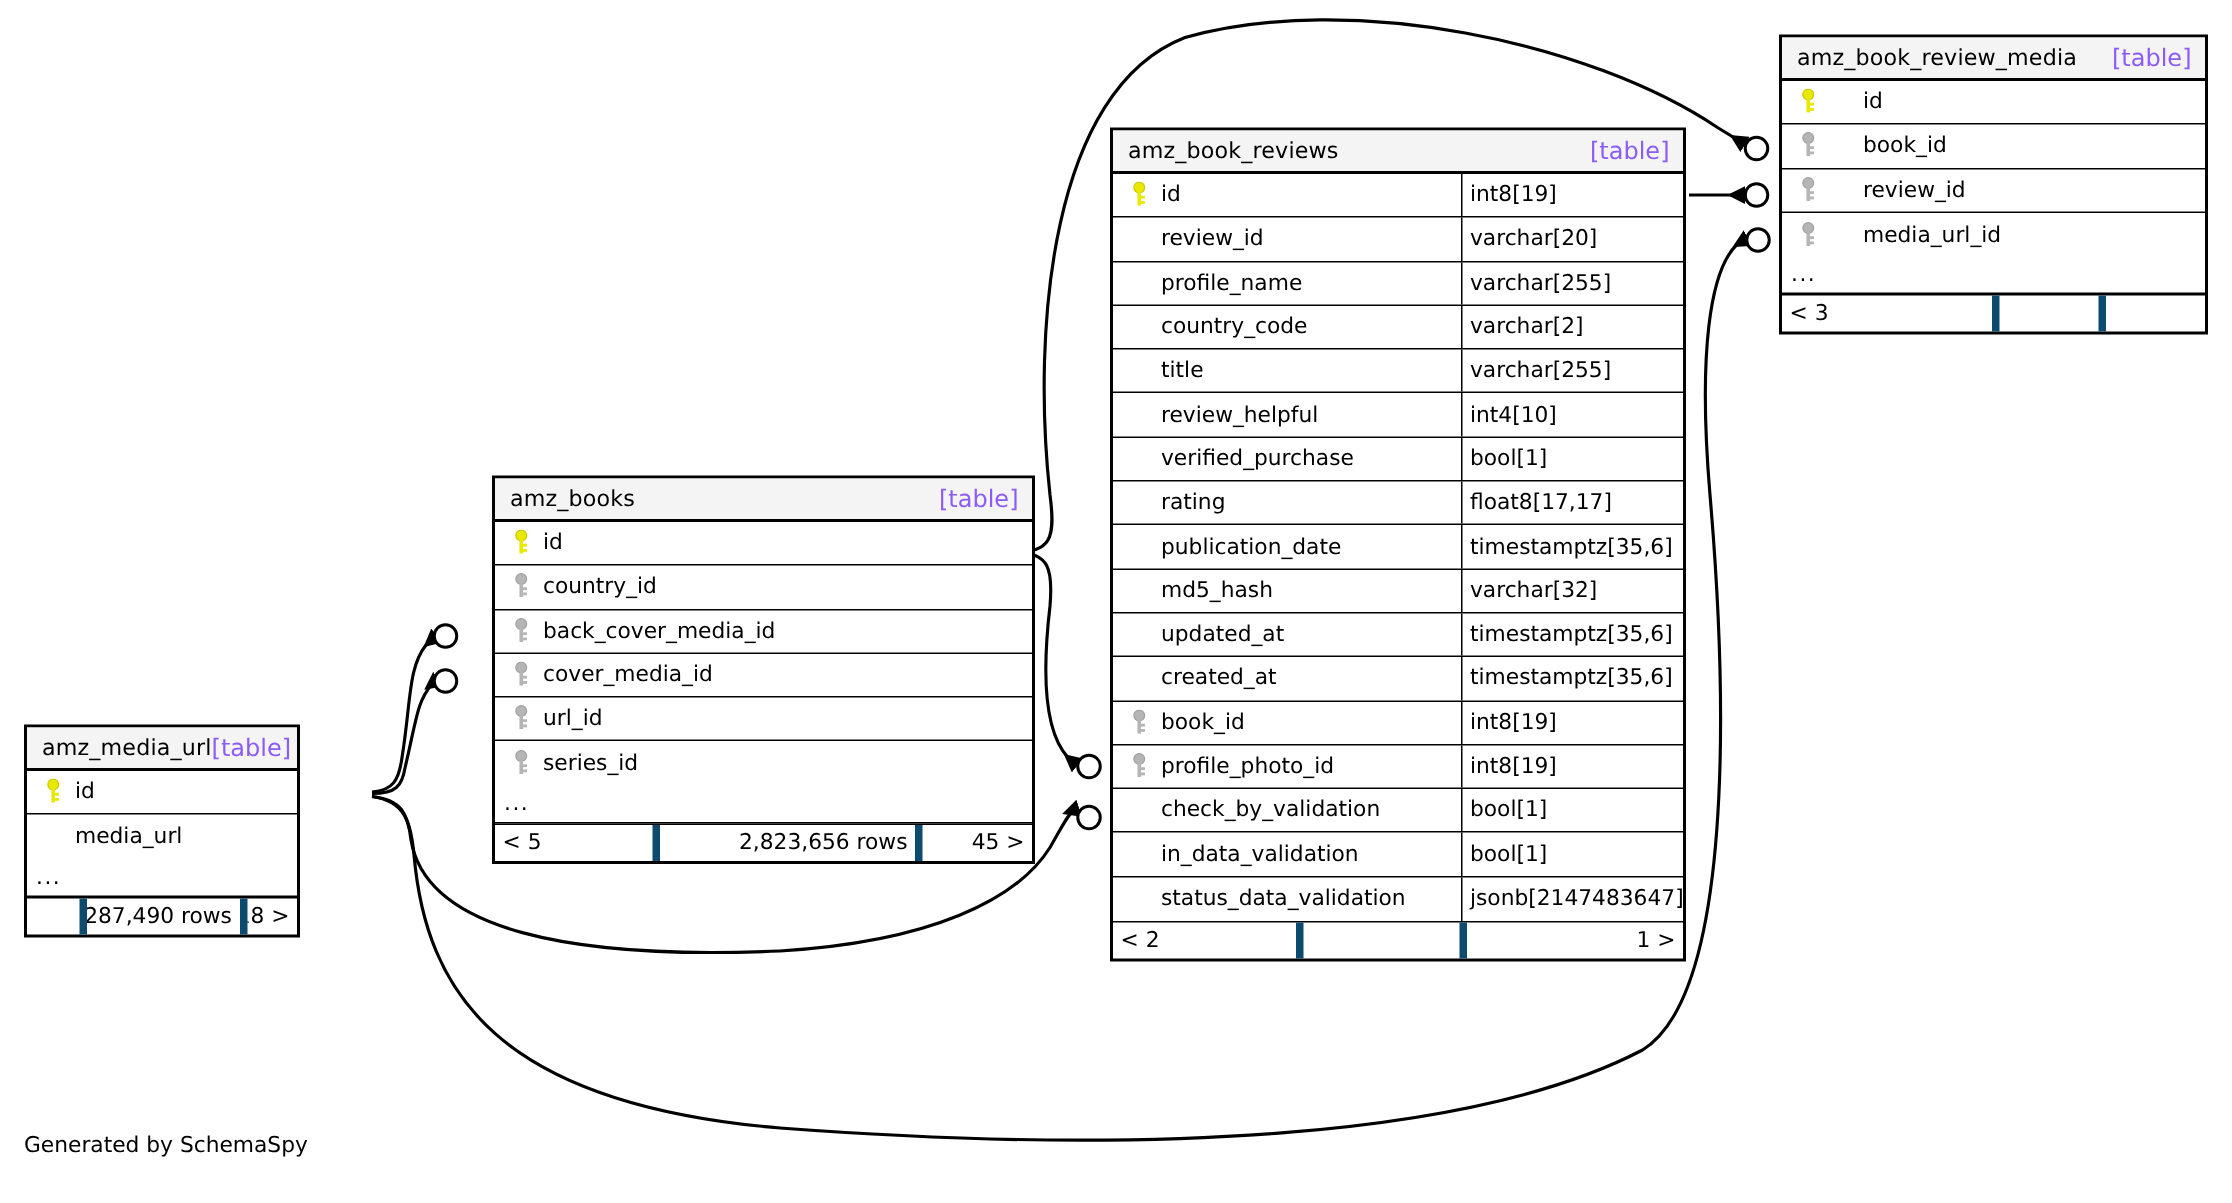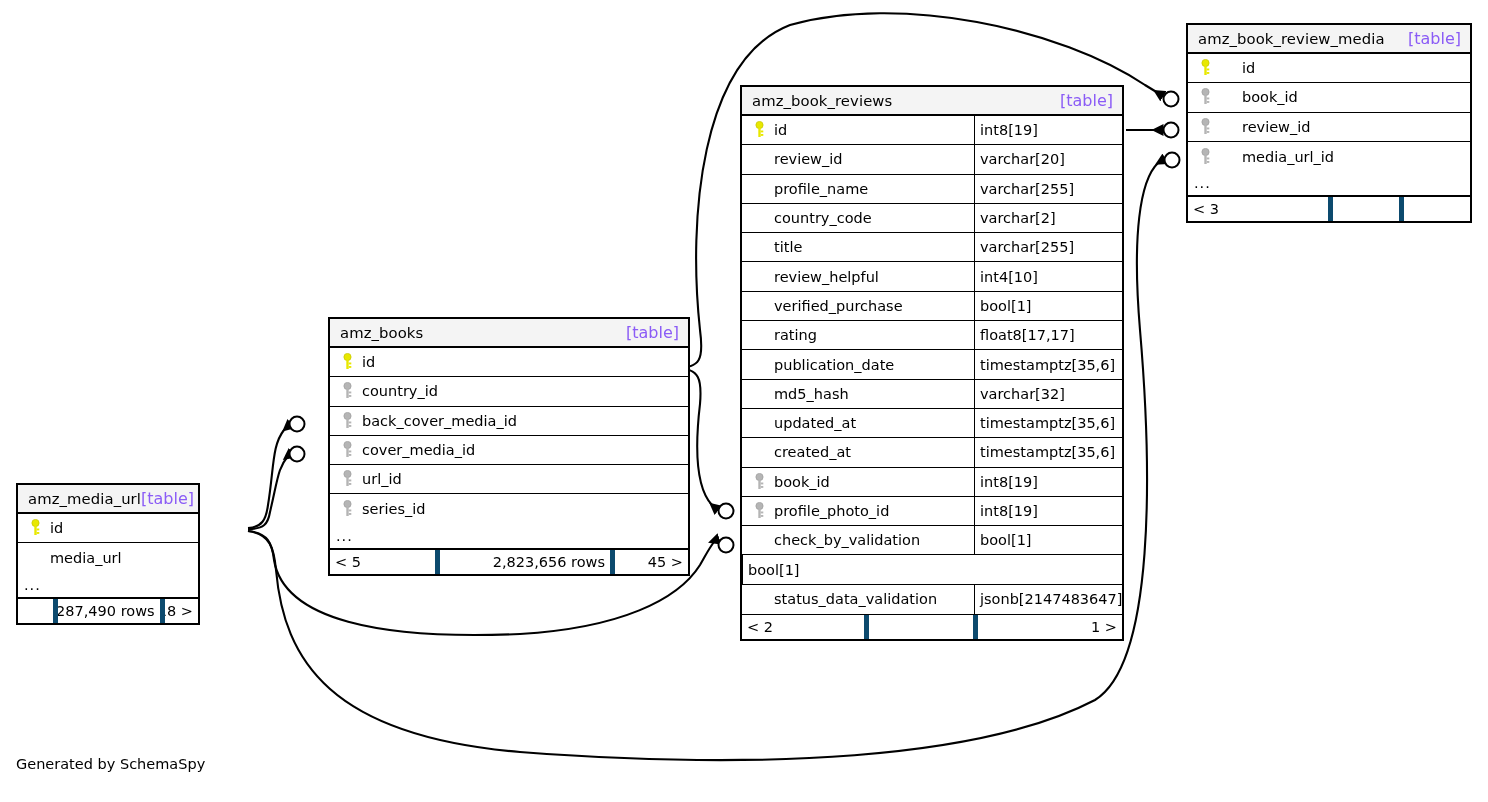--- a/index.html
+++ b/index.html
@@ -283,20 +283,23 @@
         </div>
         <div class="col-type">int8[19]</div>
       </div>
       <div class="col-row">
         <div class="col-name">
           <span class="indent cname">check_by_validation</span>
         </div>
         <div class="col-type">bool[1]</div>
       </div>
       <div class="col-row">
+        <div class="col-name">
+          <span class="indent cname">in_data_validation</span>
+        </div>
         <div class="col-type">bool[1]</div>
       </div>
       <div class="col-row">
         <div class="col-name">
           <span class="indent cname">status_data_validation</span>
         </div>
         <div class="col-type">jsonb[2147483647]</div>
       </div>
     </div>
     <div class="foot-row">

